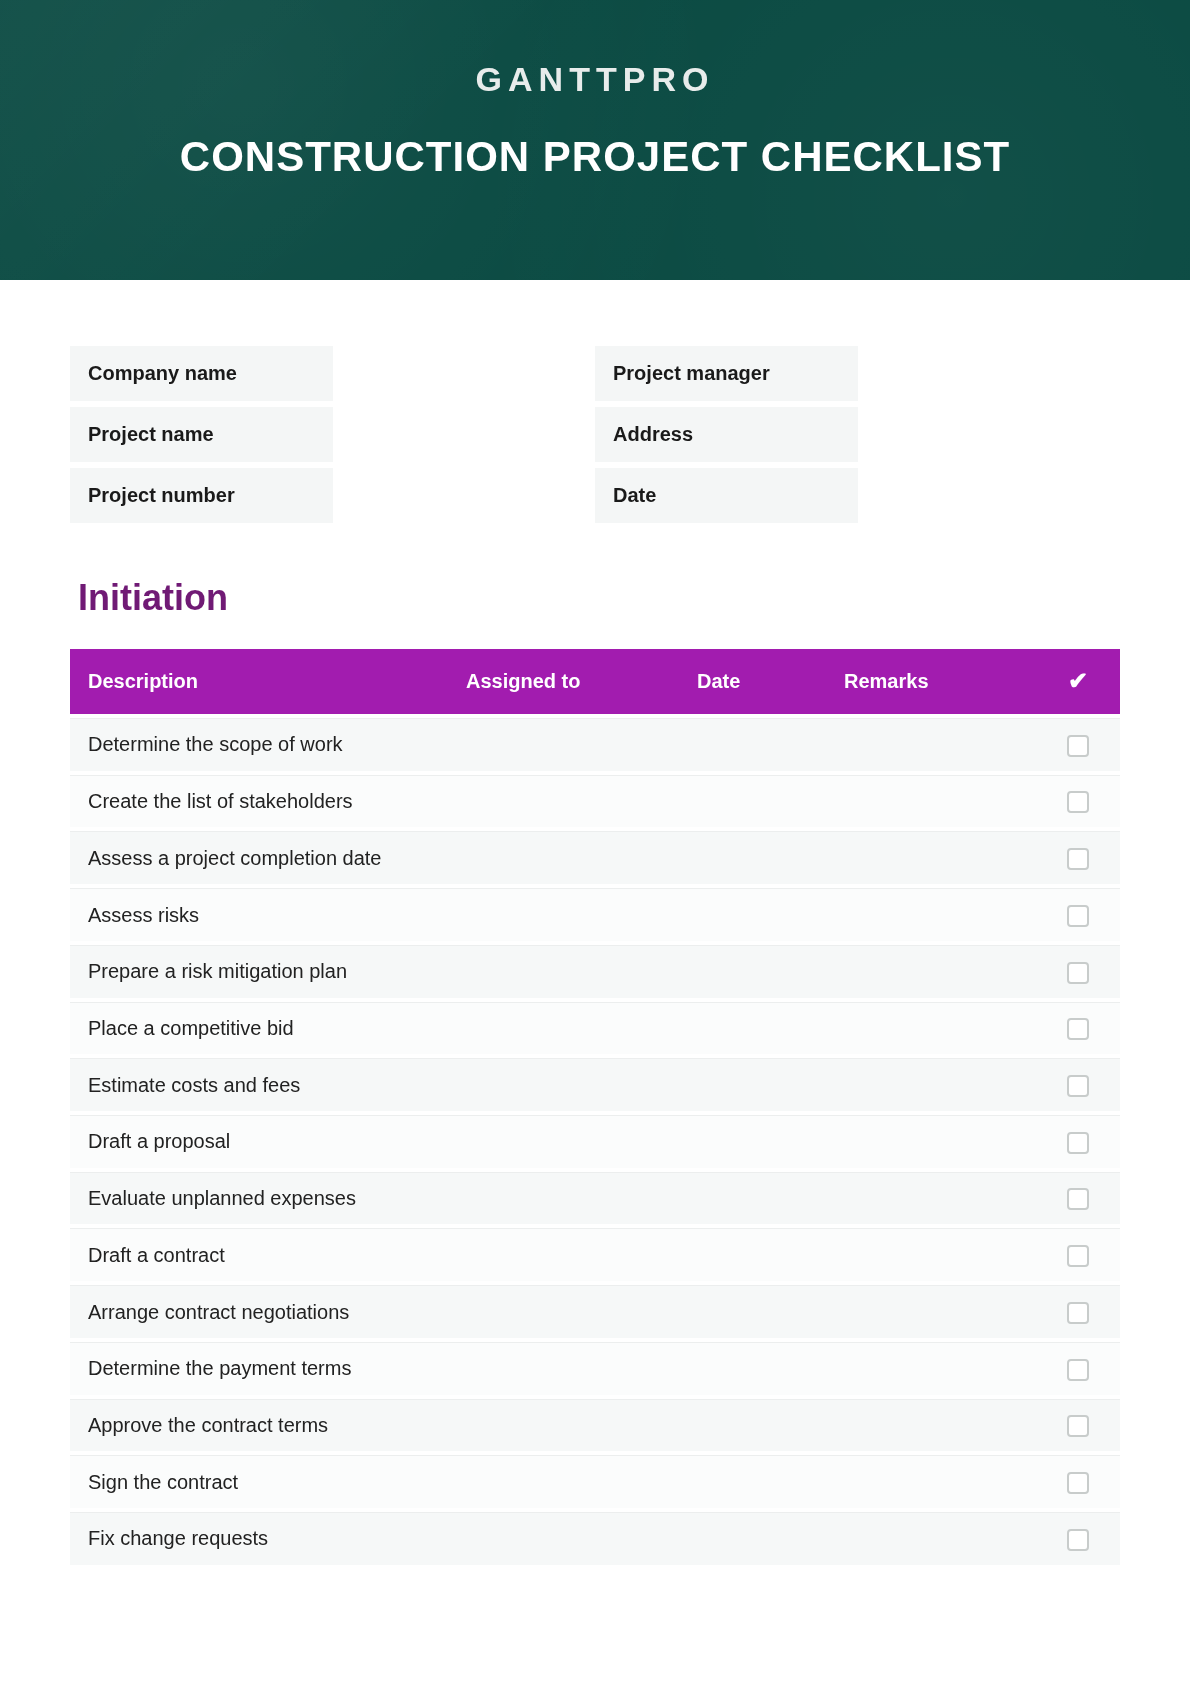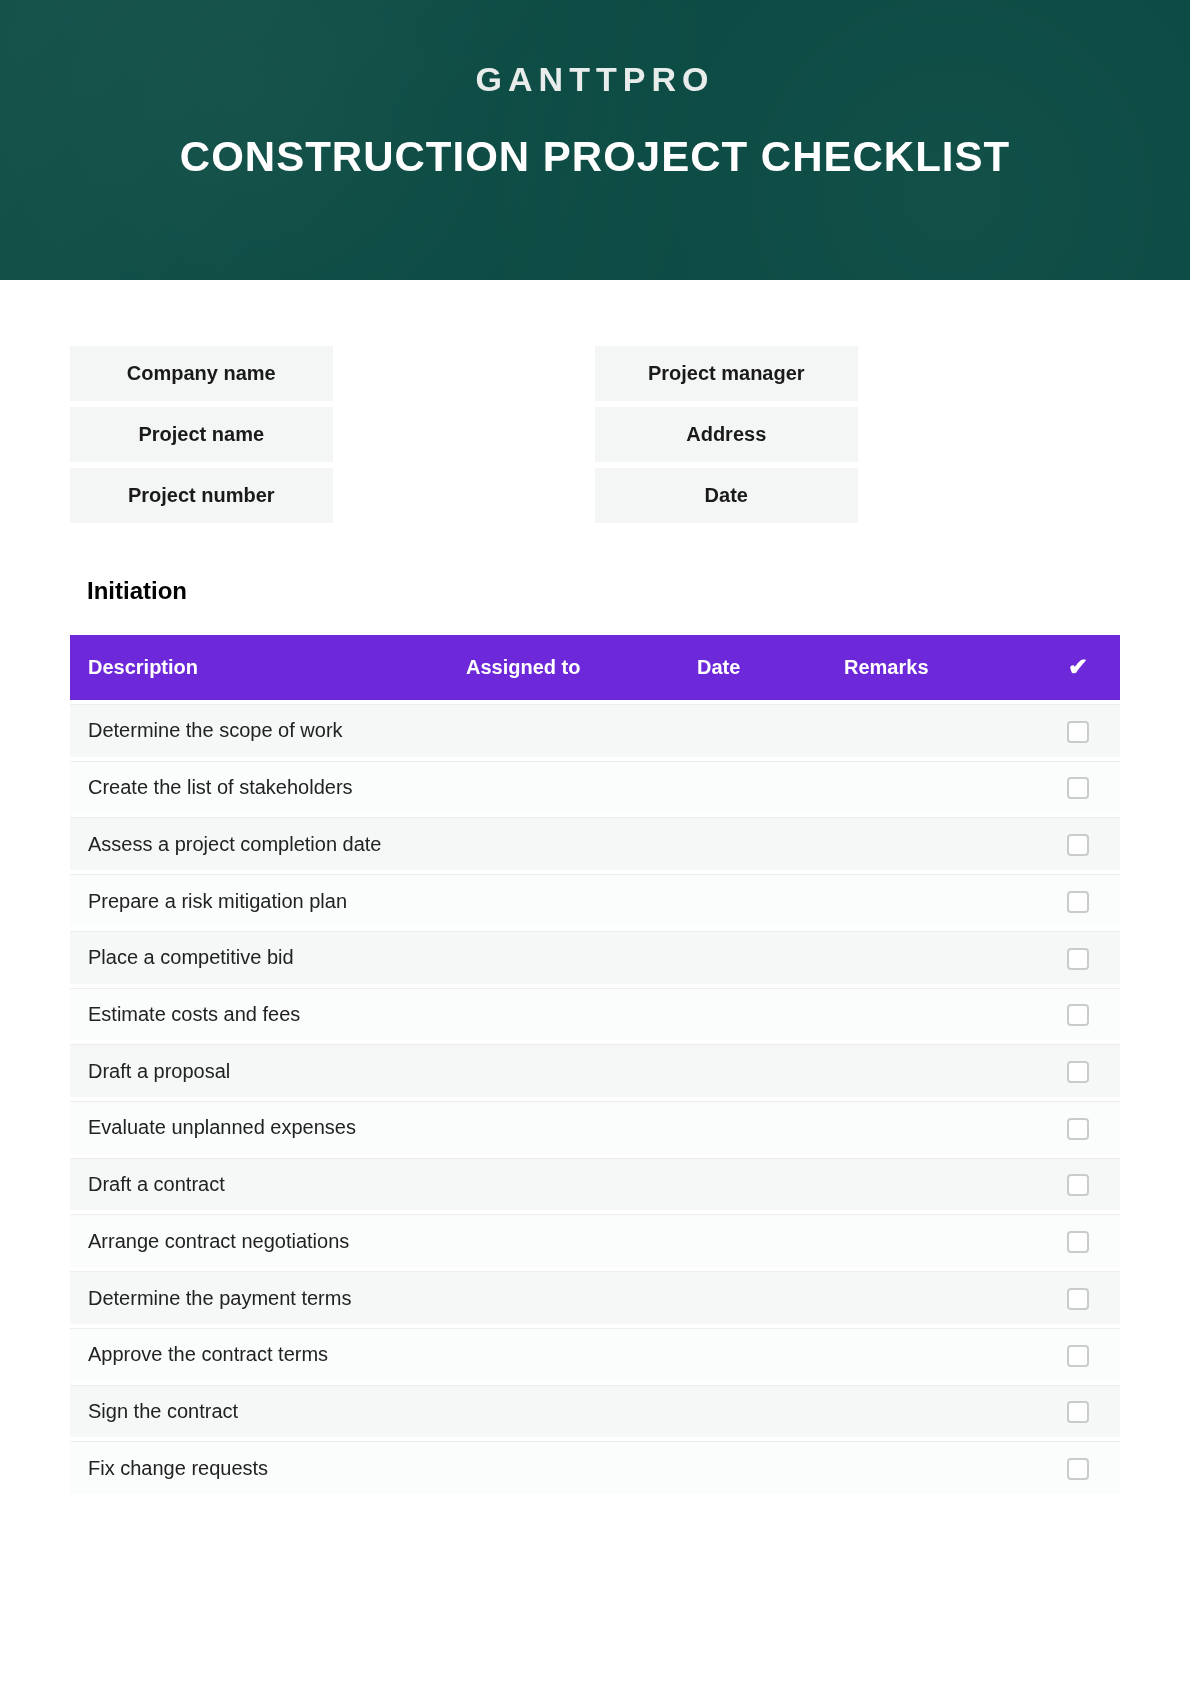--- a/index.html
+++ b/index.html
@@ -45,50 +45,49 @@
     margin-top: 34px;
     text-align: center;
   }
   .content {
     padding: 60px 70px 40px 70px;
   }
   .meta-table {
     width: 100%;
     border-collapse: separate;
     border-spacing: 0 6px;
-    text-align: center;
   }
   .meta-table td {
     padding: 16px 18px;
     font-size: 20px;
     vertical-align: middle;
   }
   .meta-table td.label {
     background: #f4f6f6;
     font-weight: 700;
     color: #1a1a1a;
     width: 25%;
   }
   .meta-table td.value {
     background: #ffffff;
     width: 25%;
   }
   .section-title {
-    font-size: 24px;
-    font-weight: 700;
-    color: #000000;
-    margin: 48px 0 26px 17px;
+    font-size: 36px;
+    font-weight: 700;
+    color: #701a75;
+    margin: 48px 0 26px 8px;
   }
   .checklist-table {
     width: 100%;
     border-collapse: separate;
     border-spacing: 0 4px;
   }
   .checklist-table thead th {
-    background: #6d28d9;
+    background: #a21caf;
     color: #ffffff;
     font-weight: 700;
     font-size: 20px;
     padding: 20px 18px;
     text-align: left;
   }
   .checklist-table thead th.center { text-align: center; }
   .checklist-table tbody td {
     background: #f6f8f8;
     padding: 14px 18px;
@@ -182,20 +181,27 @@
           <td class="col-check" style="text-align:center"><span class="checkbox"></span></td>
         </tr>
         <tr>
           <td class="col-desc">Assess a project completion date</td>
           <td class="col-assigned"></td>
           <td class="col-date"></td>
           <td class="col-remarks"></td>
           <td class="col-check" style="text-align:center"><span class="checkbox"></span></td>
         </tr>
         <tr>
+          <td class="col-desc">Assess risks</td>
+          <td class="col-assigned"></td>
+          <td class="col-date"></td>
+          <td class="col-remarks"></td>
+          <td class="col-check" style="text-align:center"><span class="checkbox"></span></td>
+        </tr>
+        <tr>
           <td class="col-desc">Prepare a risk mitigation plan</td>
           <td class="col-assigned"></td>
           <td class="col-date"></td>
           <td class="col-remarks"></td>
           <td class="col-check" style="text-align:center"><span class="checkbox"></span></td>
         </tr>
         <tr>
           <td class="col-desc">Place a competitive bid</td>
           <td class="col-assigned"></td>
           <td class="col-date"></td>

